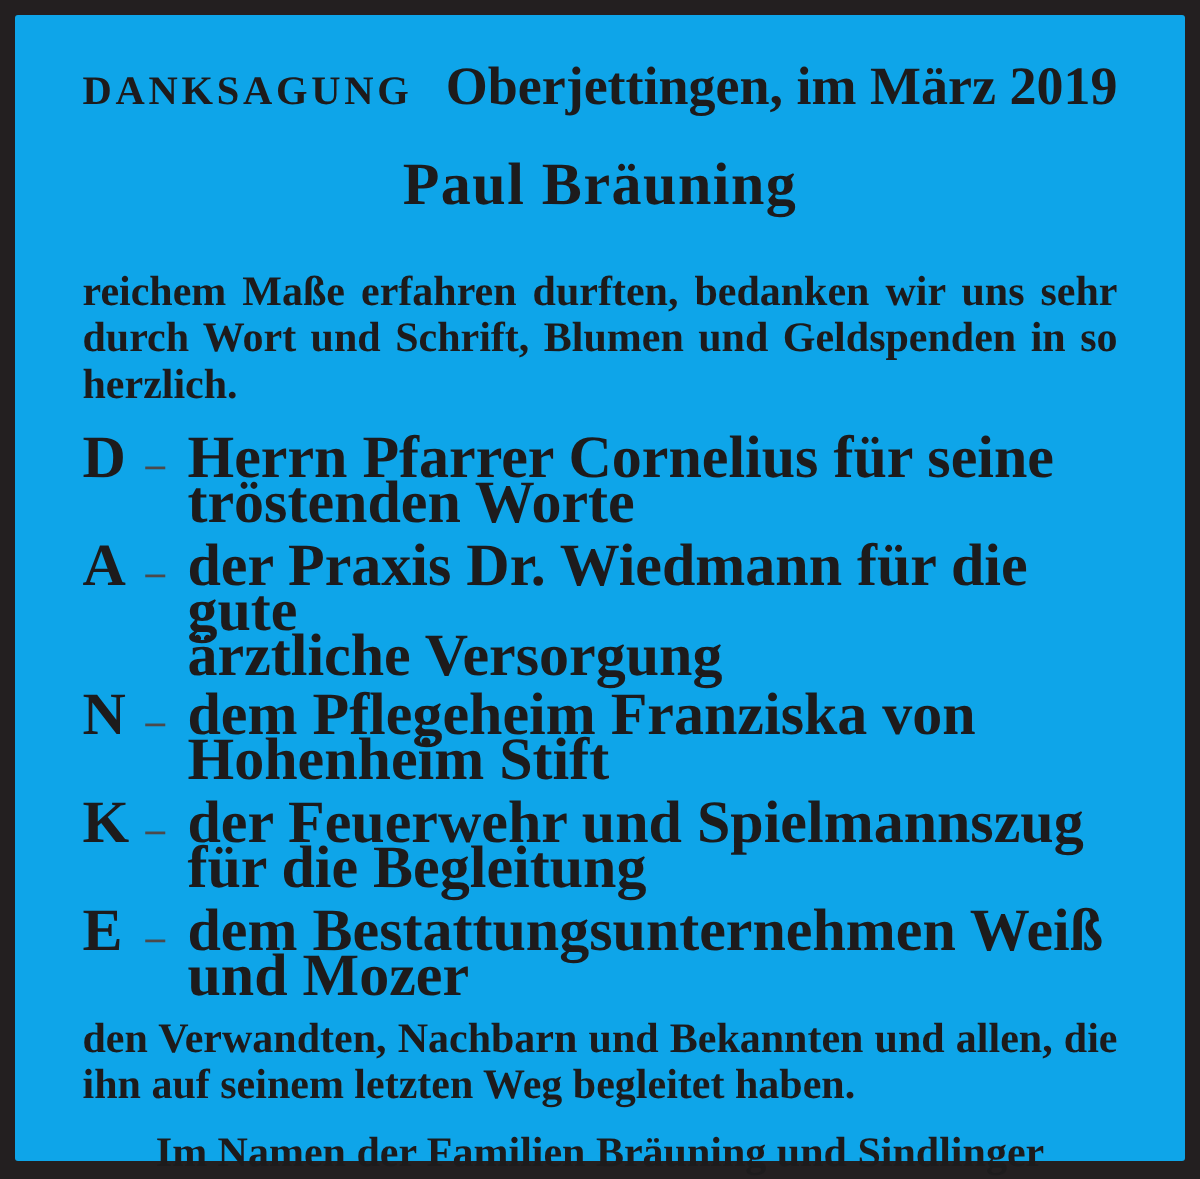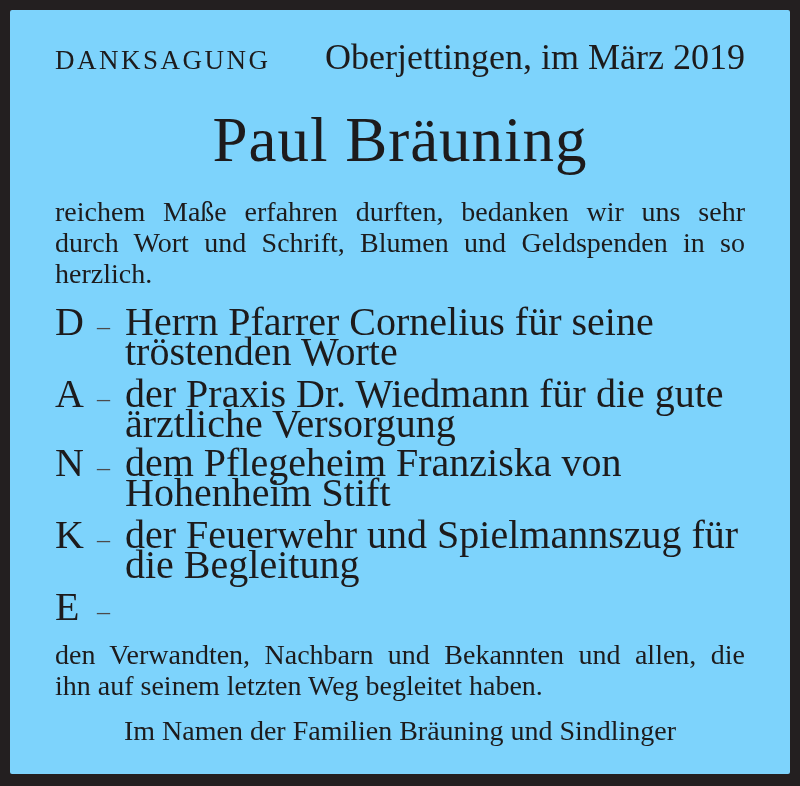--- a/index.html
+++ b/index.html
@@ -13,25 +13,26 @@
     background: #231f20;
     overflow: hidden;
     font-family: "Liberation Serif", "DejaVu Serif", serif;
   }
   .card {
     position: absolute;
     left: 10px;
     top: 10px;
     right: 10px;
     bottom: 12px;
-    background: #7dd3fc;
+    background: #0ea5e9;
     color: #1d1b1c;
     box-sizing: border-box;
     padding: 32px 45px 18px 45px;
     border-radius: 2px;
+    font-weight: bold;
   }
   .header {
     display: flex;
     justify-content: space-between;
     align-items: baseline;
   }
   .masthead {
     font-size: 27px;
     letter-spacing: 2.5px;
     line-height: 30px;
@@ -47,23 +48,23 @@
   .jline {
     text-align: justify;
     text-align-last: justify;
     -moz-text-align-last: justify;
   }
   .lline {
     text-align: left;
   }
   .intro { margin-top: 32px; }
   .name {
-    margin-top: 29px;
+    margin-top: 12px;
     text-align: center;
-    font-size: 63px;
+    font-size: 40px;
     line-height: 72px;
     letter-spacing: 1px;
   }
   .bodypar { margin-top: 20px; }
   .acrostic { margin-top: 16px; }
   .arow {
     display: flex;
     align-items: baseline;
     margin-bottom: 10px;
   }
@@ -136,20 +137,21 @@
 
       <div class="arow">
         <div class="aletter">K</div>
         <div class="adash">–</div>
         <div class="aentry">der Feuerwehr und Spielmannszug für die Begleitung</div>
       </div>
 
       <div class="arow">
         <div class="aletter">E</div>
         <div class="adash">–</div>
+        <div class="aentry">dem Bestattungsunternehmen Weiß und Mozer</div>
       </div>
 
     </div>
 
     <div class="par outro">
       <div class="jline">den Verwandten, Nachbarn und Bekannten und allen, die</div>
       <div class="lline">ihn auf seinem letzten Weg begleitet haben.</div>
     </div>
 
     <div class="closing">Im Namen der Familien Bräuning und Sindlinger</div>

